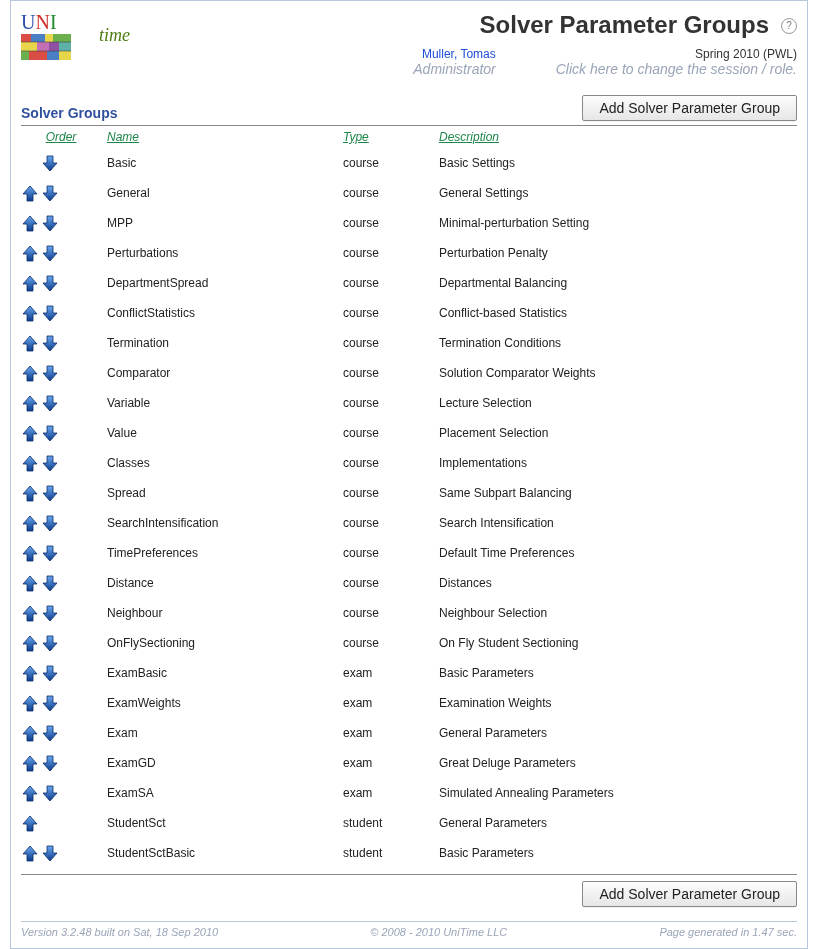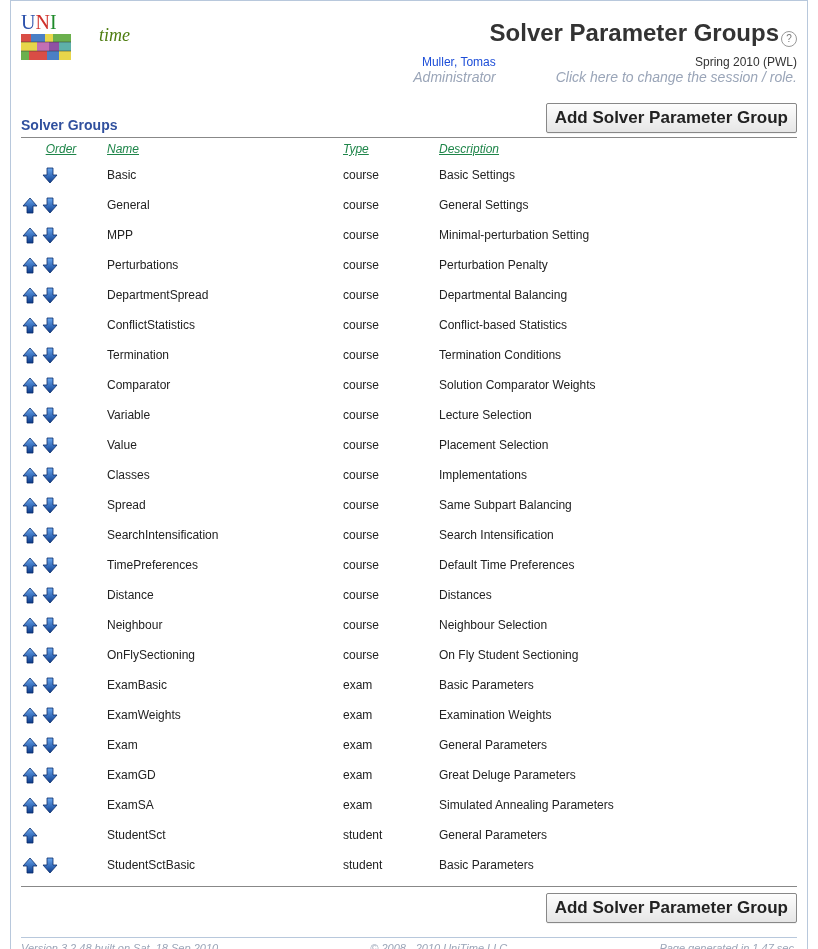--- a/index.html
+++ b/index.html
@@ -47,23 +47,22 @@
     font-family: "Times New Roman", serif;
     font-size: 18px;
     color: #4d7c0f;
   }
   .head-right {
     text-align: right;
   }
   .title-row {
     display: flex;
     justify-content: flex-end;
-    align-items: flex-end;
-    gap: 2px;
-    margin-top: 8px;
+    align-items: center;
+    gap: 12px;
   }
   .page-title {
     font-size: 24px;
     font-weight: bold;
     color: #333;
     white-space: nowrap;
   }
   .help-icon {
     width: 14px;
     height: 14px;
@@ -98,29 +97,28 @@
     align-items: flex-end;
     margin-top: 18px;
   }
   .section-title {
     color: #30509e;
     font-weight: bold;
     font-size: 14px;
   }
   .add-btn {
     font-family: Verdana, Arial, sans-serif;
-    font-size: 17px;
-    padding: 4px 8px;
+    font-size: 14px;
+    padding: 4px 16px;
     border: 1px solid #888;
     border-radius: 2px;
     background: linear-gradient(#fdfdfd, #e6e6e6);
     color: #222;
     cursor: pointer;
     box-shadow: 0 1px 0 rgba(0,0,0,0.05);
-    font-weight: bold;
   }
   hr.section {
     border: none;
     border-top: 1px solid #888;
     margin: 4px 0 0 0;
   }
   table.data {
     width: 100%;
     border-collapse: collapse;
     margin-top: 0;

